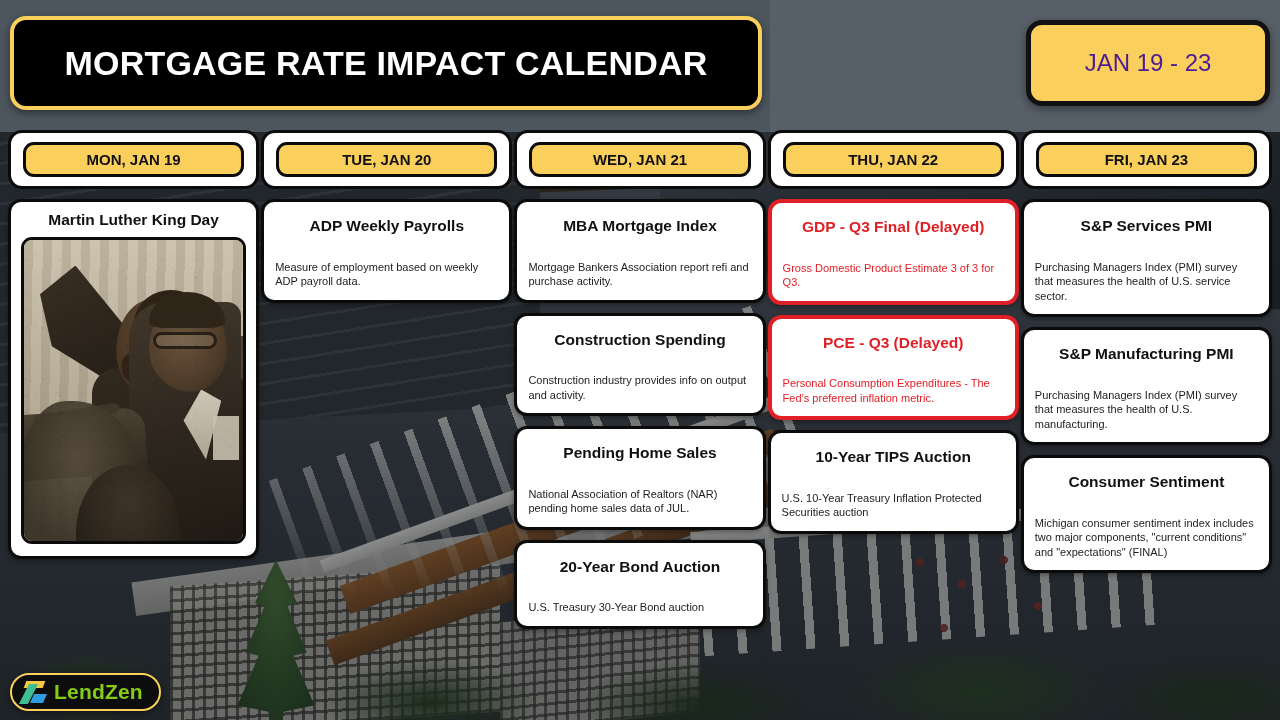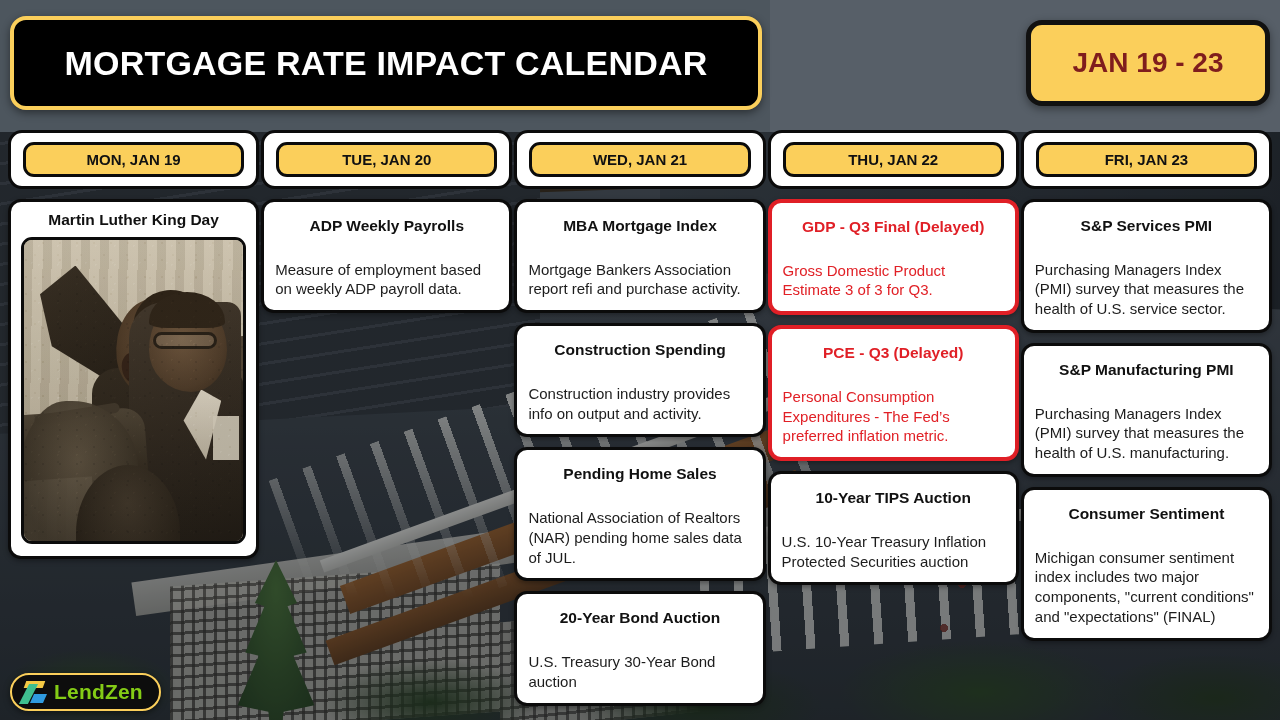--- a/index.html
+++ b/index.html
@@ -185,23 +185,23 @@
     position: absolute;
     right: 10px; top: 20px;
     width: 244px; height: 86px;
     background: #FBCF5B;
     border: 5px solid #111;
     border-radius: 16px;
     display: flex; align-items: center; justify-content: center;
     box-shadow: 0 3px 8px rgba(0,0,0,.4);
   }
   #daterange .txt {
-    color: #7f1d1d;
-    font-size: 28px;
-    font-weight: 700;
+    color: #4c1d95;
+    font-size: 24px;
+    font-weight: 400;
     white-space: nowrap;
   }
 
   
   #week {
     position: absolute;
     left: 8px; top: 130px;
     width: 1264px; height: 582px;
     display: grid;
     grid-template-columns: repeat(5, 1fr);
@@ -246,21 +246,21 @@
   }
   .card .card-title {
     font-size: 15.5px;
     font-weight: 700;
     color: #111;
     text-align: center;
     line-height: 1.2;
     margin-bottom: 5px;
   }
   .card .card-desc {
-    font-size: 15px;
+    font-size: 11px;
     color: #1c1c1c;
     line-height: 1.32;
     text-align: left;
     margin-top: 24px;
   }
 
   .card.alert {
     border-color: #E01F26;
     border-width: 4px;
   }

